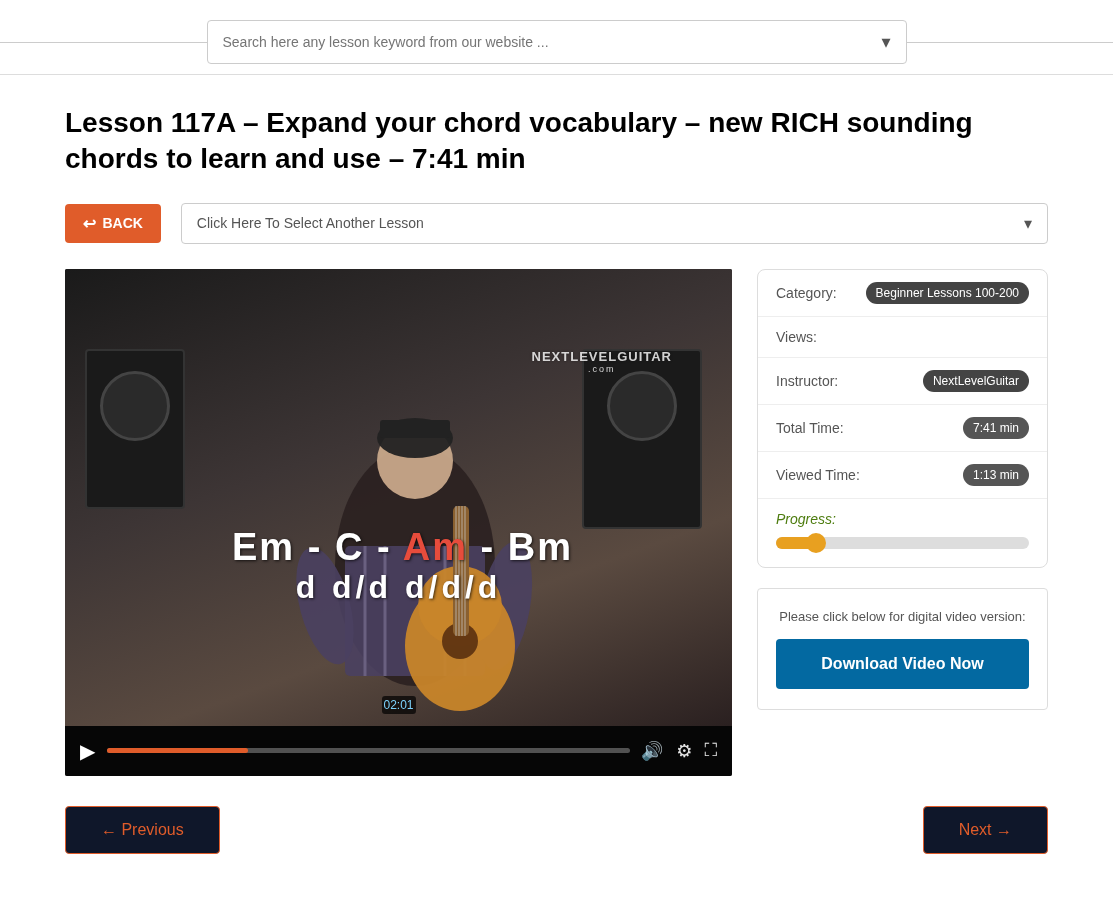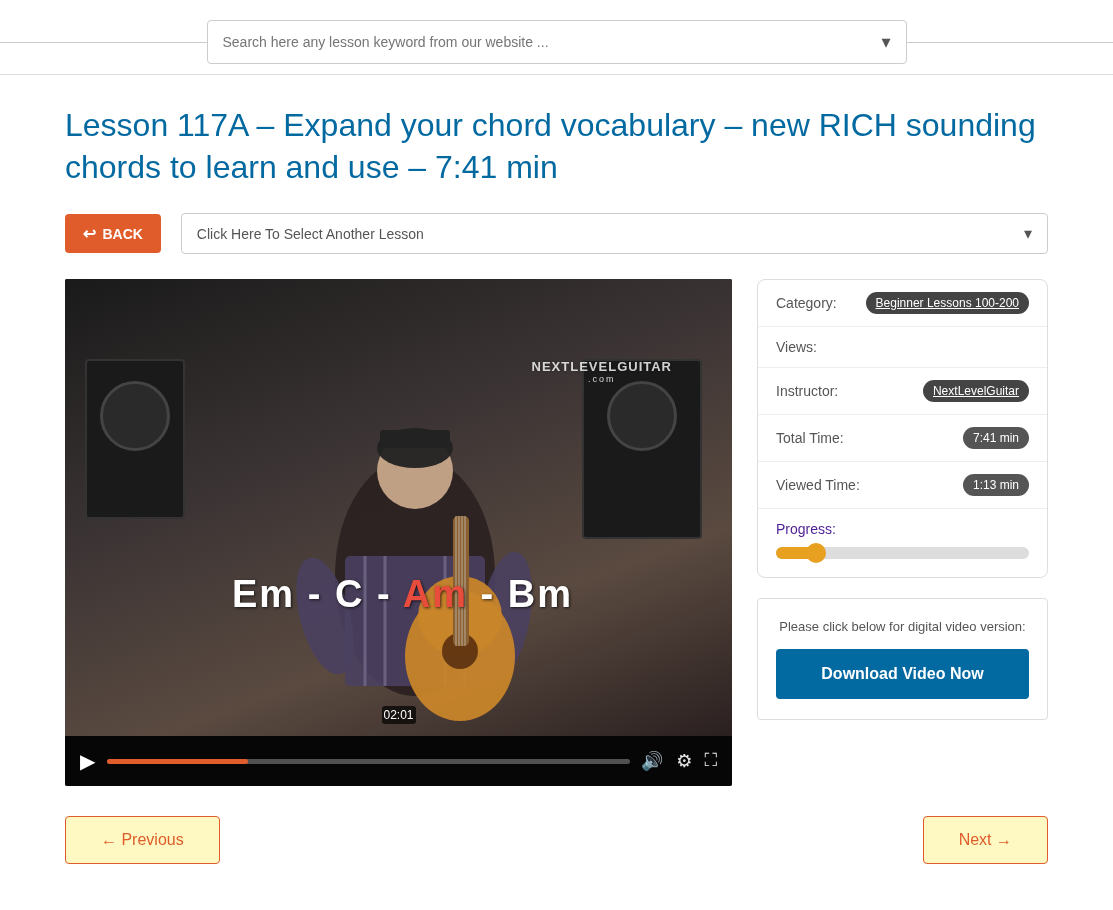--- a/index.html
+++ b/index.html
@@ -46,23 +46,23 @@
       cursor: pointer;
     }
 
     
     .main-content {
       padding: 30px 65px 40px 65px;
     }
 
     
     .lesson-title {
-      font-size: 32px;
-      font-weight: normal;
-      color: #0369a1;
+      font-size: 28px;
+      font-weight: bold;
+      color: #000000;
       margin-bottom: 25px;
       line-height: 1.3;
     }
 
     
     .controls-row {
       display: flex;
       align-items: center;
       gap: 20px;
       margin-bottom: 25px;
@@ -170,21 +170,21 @@
       letter-spacing: 2px;
       text-align: center;
     }
     
     .timestamp-badge {
       position: absolute;
       bottom: 62px;
       left: 50%;
       transform: translateX(-50%);
       background: rgba(0,0,0,0.7);
-      color: #ffffff;
+      color: #7dd3fc;
       font-size: 12px;
       padding: 2px 2px;
       border-radius: 3px;
     }
     
     .video-controls {
       position: absolute;
       bottom: 0;
       left: 0;
       right: 0;
@@ -251,34 +251,34 @@
     }
     .info-badge {
       background: #555;
       color: #fff;
       font-size: 12px;
       padding: 4px 10px;
       border-radius: 12px;
     }
     .info-badge.dark {
       background: #444;
-      text-decoration: underline;
     }
     .info-badge.time {
       background: #555;
       font-size: 12px;
     }
     
     .progress-info-container {
       padding: 12px 18px 18px 18px;
     }
     .progress-info-label {
       font-size: 14px;
-      color: #4c1d95;
+      color: #4d7c0f;
       margin-bottom: 10px;
+      font-style: italic;
     }
     .progress-track {
       width: 100%;
       height: 12px;
       background: #ddd;
       border-radius: 6px;
       position: relative;
     }
     .progress-thumb-fill {
       height: 100%;
@@ -324,21 +324,21 @@
 
     
     .nav-buttons {
       display: flex;
       justify-content: space-between;
       margin-top: 30px;
     }
     .nav-btn {
       border: 1px solid #e05c2a;
       color: #e05c2a;
-      background: #fef9c3;
+      background: #0f172a;
       padding: 14px 35px;
       border-radius: 4px;
       font-size: 16px;
       cursor: pointer;
       display: flex;
       align-items: center;
       gap: 8px;
       text-decoration: none;
     }
 
@@ -450,20 +450,21 @@
             <line x1="291" y1="100" x2="291" y2="230" stroke="#ccc" stroke-width="1" opacity="0.7"></line>
             <line x1="294" y1="100" x2="294" y2="230" stroke="#ccc" stroke-width="1" opacity="0.7"></line>
             <line x1="297" y1="100" x2="297" y2="230" stroke="#ccc" stroke-width="1" opacity="0.7"></line>
             <line x1="300" y1="100" x2="300" y2="230" stroke="#ccc" stroke-width="1" opacity="0.7"></line>
           </svg>
 
           <div class="chord-overlay">
             <div class="chord-line1">
               <span>Em - C - </span><span class="red-chord">Am</span><span> - Bm</span>
             </div>
+            <div class="chord-line2">d  d/d  d/d/d</div>
           </div>
 
           <div class="watermark">
             <div class="watermark-text">NEXTLEVELGUITAR</div>
             <div class="watermark-sub">.com</div>
           </div>
         </div>
 
         <div class="timestamp-badge">02:01</div>
 

